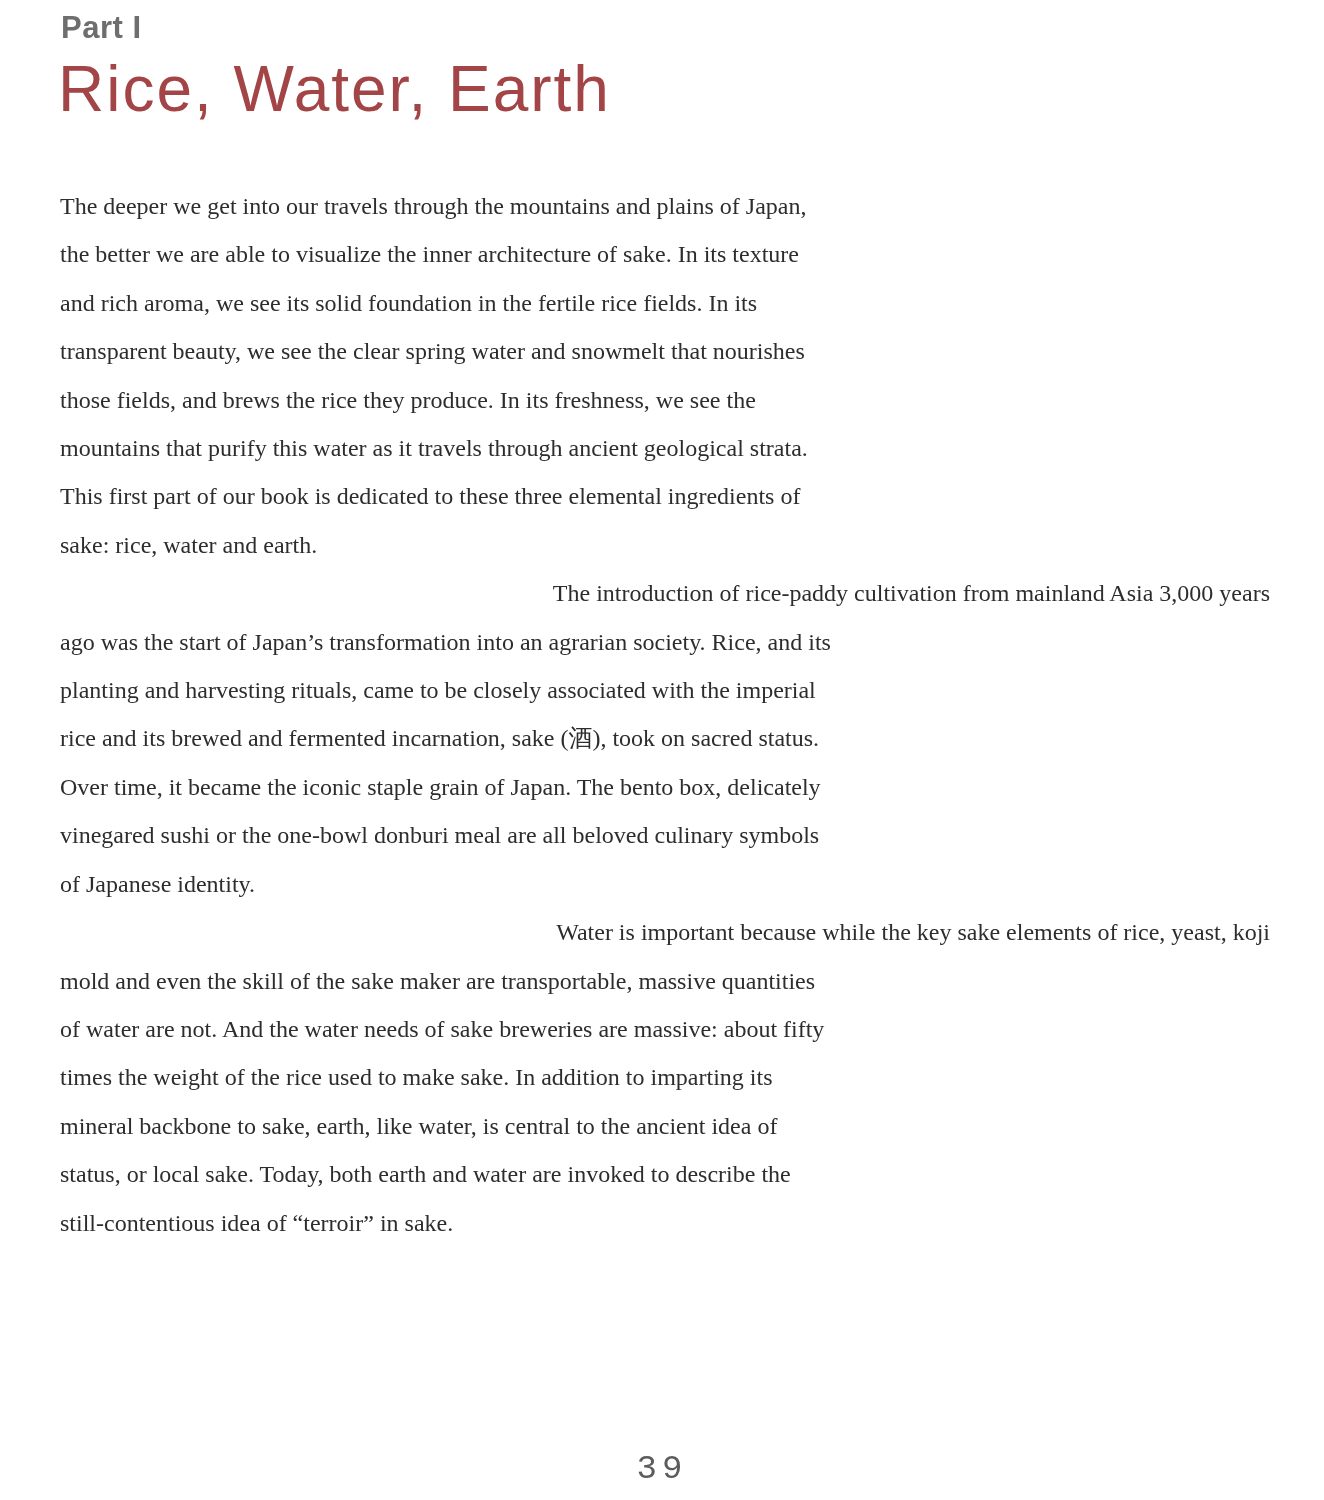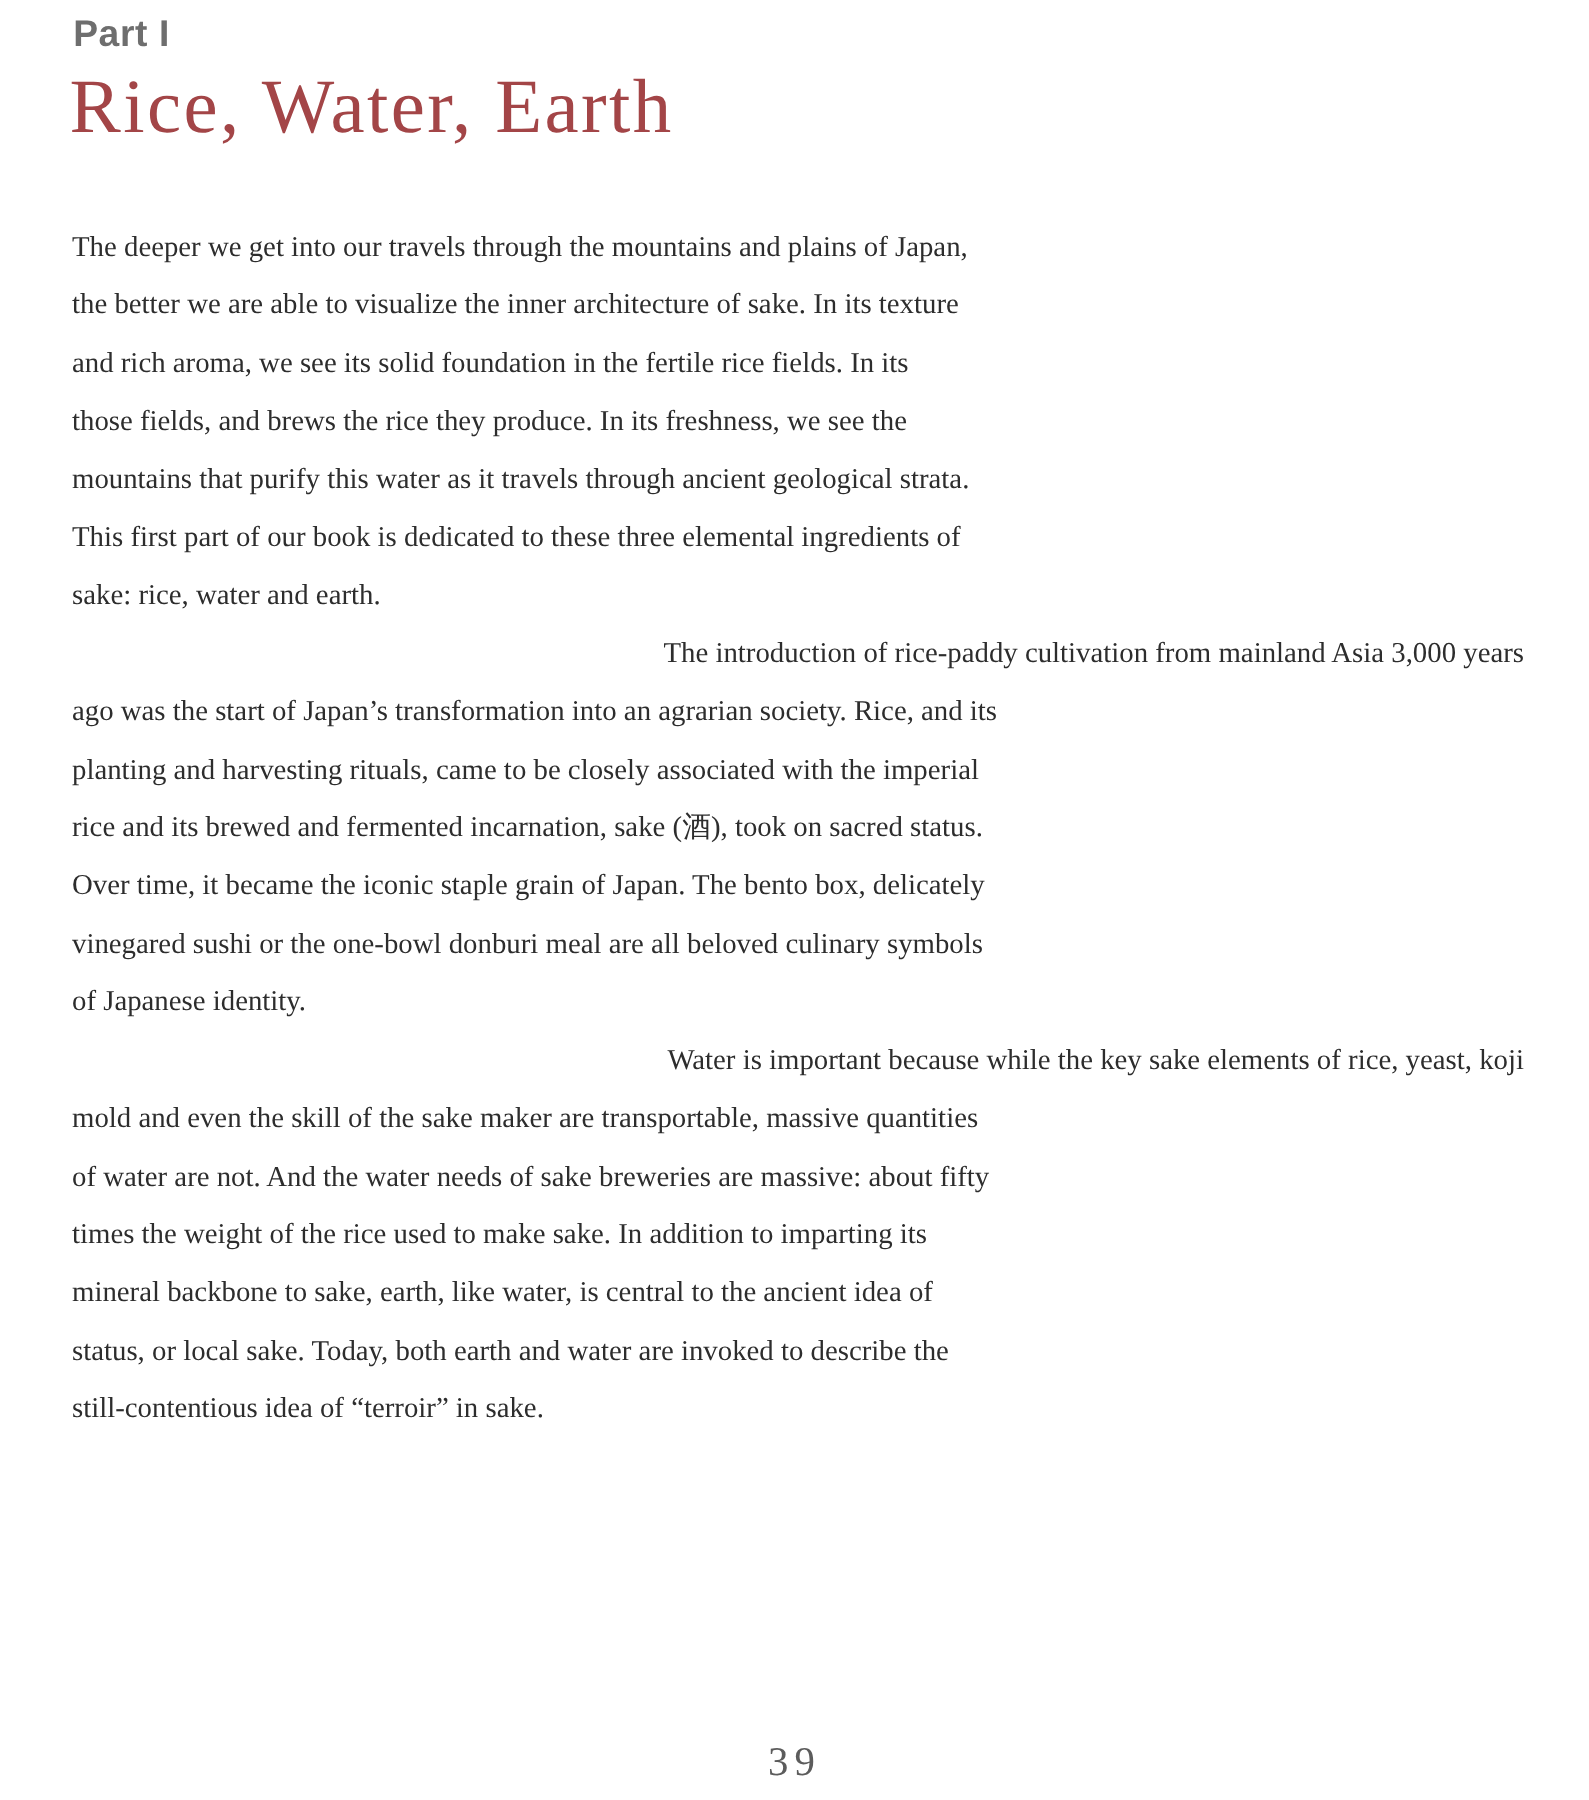--- a/index.html
+++ b/index.html
@@ -23,21 +23,21 @@
     font-family: "Liberation Sans", sans-serif;
     font-weight: 700;
     font-size: 31px;
     letter-spacing: 0.5px;
     color: var(--kicker-color, #6e6e6e);
   }
   .title {
     position: absolute;
     left: 58px;
     top: 52px;
-    font-family: Liberation Serif, serif;
+    font-family: Liberation Sans, sans-serif;
     font-weight: 300;
     font-size: 64px;
     letter-spacing: 2px;
     color: var(--title-color, #a34547);
   }
   .body-text {
     position: absolute;
     left: 60px;
     top: 166px;
     width: 1210px;
@@ -49,37 +49,38 @@
   }
   .line { white-space: nowrap; }
   .line.indent { text-indent: 40px; text-align: right; }
   .em { }
   .page-number {
     position: absolute;
     left: 60px;
     top: 1450px;
     width: 1204px;
     text-align: center;
-    font-family: Liberation Serif, serif;
+    font-family: Liberation Mono, monospace;
     font-weight: 300;
     font-size: 34px;
     letter-spacing: 5px;
     color: var(--pagenum-color, #5c5c5c);
   }
 </style>
 </head>
 <body>
 
 <div class="page">
   <div class="kicker">Part I</div>
   <h1 class="title" style="margin:0; font-weight:300;">Rice, Water, Earth</h1>
   <div class="body-text">
       <div class="line"><span>The deeper we get into our travels through the mountains and plains of Japan,</span></div>
       <div class="line"><span>the better we are able to visualize the inner architecture of sake. In its texture</span></div>
       <div class="line"><span>and rich aroma, we see its solid foundation in the fertile rice fields. In its</span></div>
+      <div class="line"><span>transparent beauty, we see the clear spring water and snowmelt that nourishes</span></div>
       <div class="line"><span>those fields, and brews the rice they produce. In its freshness, we see the</span></div>
       <div class="line"><span>mountains that purify this water as it travels through ancient geological strata.</span></div>
       <div class="line"><span>This first part of our book is dedicated to these three elemental ingredients of</span></div>
       <div class="line"><span>sake: rice, water and earth.</span></div>
       <div class="line indent"><span>The introduction of rice-paddy cultivation from mainland Asia 3,000 years</span></div>
       <div class="line"><span>ago was the start of Japan’s transformation into an agrarian society. Rice, and its</span></div>
       <div class="line"><span>planting and harvesting rituals, came to be closely associated with the imperial</span></div>
       <div class="line"><span>rice and its brewed and fermented incarnation, sake (酒), took on sacred status.</span></div>
       <div class="line"><span>Over time, it became the iconic staple grain of Japan. The bento box, delicately</span></div>
       <div class="line"><span>vinegared sushi or the one-bowl </span><span class="em">donburi</span><span> meal are all beloved culinary symbols</span></div>

